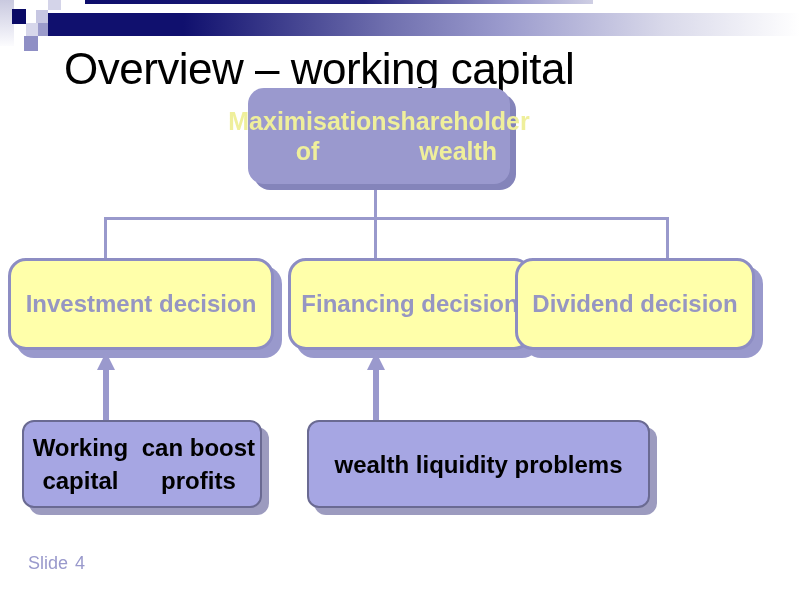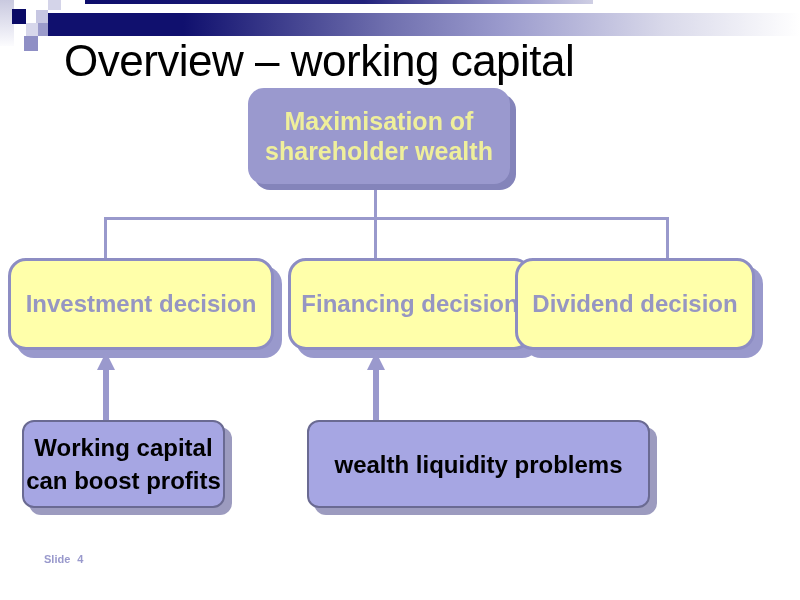--- a/index.html
+++ b/index.html
@@ -16,57 +16,57 @@
     background:linear-gradient(to right,#10106e 0%,#10106e 18%,#6f6fae 45%,#9999cc 60%,#d9d9ea 82%,#ffffff 100%);}
   .sq-strip{left:0;top:0;width:14px;height:46px;
     background:linear-gradient(180deg,#c9c9df 0%,#e7e7f2 60%,#fcfcfe 100%);}
   .sq-a{left:48px;top:0;width:13px;height:10px;background:#d4d4e9;}
   .sq-navy{left:12px;top:9px;width:14px;height:15px;background:#0a0a66;}
   .sq-b{left:36px;top:10px;width:12px;height:13px;background:#c7c7e2;}
   .sq-c{left:26px;top:23px;width:12px;height:13px;background:#d7d7eb;}
   .sq-d{left:38px;top:23px;width:10px;height:13px;background:#9b9bcb;}
   .sq-e{left:24px;top:36px;width:14px;height:15px;background:#8f8fc5;}
   
-  .title{position:absolute;left:64px;top:36px;font-size:44px;font-weight:400;
+  .title{position:absolute;left:64px;top:44px;font-size:44px;font-weight:400;
     color:#000;white-space:nowrap;letter-spacing:-0.5px;}
   
-  .box{position:absolute;display:flex;flex-direction:column;align-items:center;
+  .box{position:absolute;display:flex;flex-direction:row;align-items:center;
     justify-content:center;text-align:center;font-weight:bold;box-sizing:border-box;}
   .root-box{left:248px;top:88px;width:262px;height:96px;background:#9a99ce;
     border-radius:16px;box-shadow:6px 6px 0 #8484ba;color:#efef9b;
     font-size:25px;line-height:30px;}
   .decision{top:258px;height:92px;background:#ffffaa;border:3px solid #8d8dc3;
     border-radius:18px;box-shadow:8px 8px 0 #9999cc;color:#9696c2;
     font-size:24px;white-space:nowrap;}
   .decision.d1{left:8px;width:266px;}
   .decision.d2{left:288px;width:244px;}
   .decision.d3{left:515px;width:240px;}
   .note{top:420px;height:88px;background:#a6a6e3;border:2px solid #6a6a92;
     border-radius:12px;box-shadow:7px 7px 0 #9c9bbf;color:#000;
     font-size:24px;line-height:33px;}
-  .note.n1{left:22px;width:203px;}
+  .note.n1{left:22px;width:240px;}
   .note.n2{left:307px;width:343px;}
   
   .line{position:absolute;background:#9999cc;}
   .v-root{left:374px;top:184px;width:3px;height:74px;}
   .h-span{left:104px;top:217px;width:565px;height:3px;}
   .v-left{left:104px;top:217px;width:3px;height:41px;}
   .v-right{left:666px;top:217px;width:3px;height:41px;}
   
   .arrow-shaft{position:absolute;width:6px;background:#9a99cd;}
   .shaft-1{left:103px;top:366px;height:54px;}
   .shaft-2{left:373px;top:366px;height:54px;}
   .arrow-head{position:absolute;width:0;height:0;
     border-left:9px solid transparent;border-right:9px solid transparent;
     border-bottom:18px solid #9a99cd;}
   .head-1{left:97px;top:352px;}
   .head-2{left:367px;top:352px;}
   
-  .footer{position:absolute;left:28px;top:553px;font-size:11px;font-weight:bold;
-    color:#9999cc;margin-left:16px;}
+  .footer{position:absolute;left:28px;top:553px;font-size:18px;font-weight:normal;
+    color:#9999cc;}
   .footer .num{margin-left:7px;}
 </style>
 </head>
 <body>
 
 <div class="slide">
 
   <div class="deco">
     <div class="top-thin-line"></div>
     <div class="main-bar"></div>

